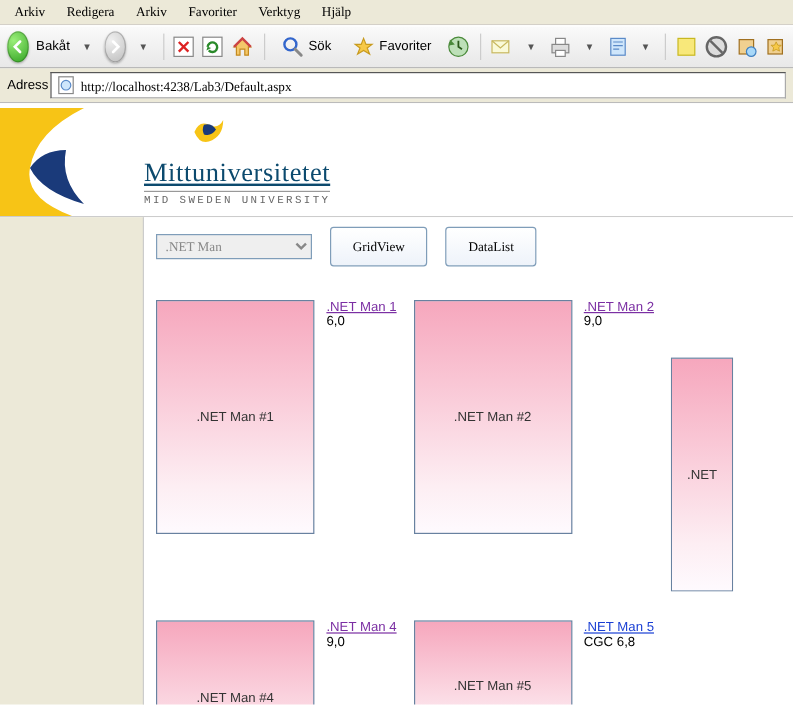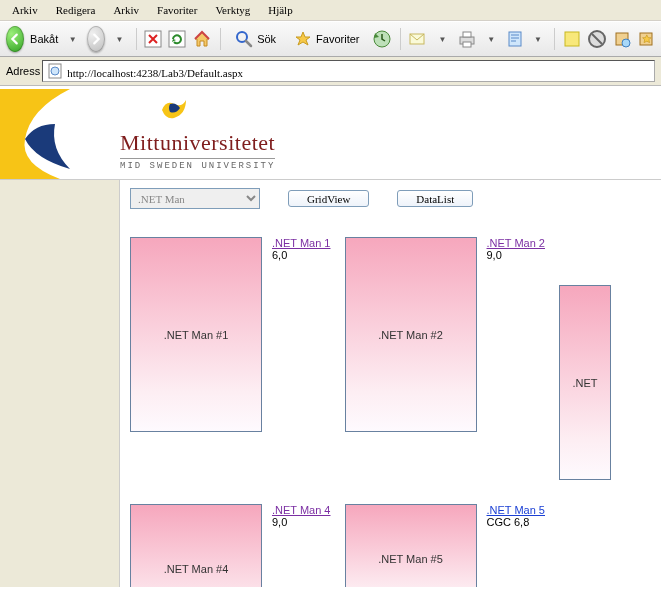--- a/index.html
+++ b/index.html
@@ -26,30 +26,30 @@
 .addr-icon { width: 16px; height: 16px; }
 .addr-input { border: none; outline: none; font-size: 11px; flex: 1; font-family: Tahoma; }
 
 .content { background: #fff; height: calc(597px - 30px - 38px - 28px); overflow: hidden; position: relative; }
 
 .header-band { display: flex; align-items: flex-end; }
 .yellow-swash { width: 120px; height: 90px; position: relative; overflow: hidden; }
 .yellow-swash svg { position: absolute; top: 0; left: 0; }
 .logo-block { padding: 10px 0 8px 0; }
 .logo-mark { width: 32px; height: 28px; margin-left: 38px; margin-bottom: 4px; }
-.logo-text { font-family: Georgia, serif; font-size: 22px; color: #7f1d1d; letter-spacing: 0.5px; }
+.logo-text { font-family: Georgia, serif; font-size: 22px; color: #0c4a6e; letter-spacing: 0.5px; text-decoration: underline; }
 .logo-sub { font-size: 9px; letter-spacing: 2px; color: #666; border-top: 1px solid #999; padding-top: 2px; margin-top: 2px; font-family: Liberation Mono, monospace; }
 
 .page-body { display: flex; border-top: 1px solid #ccc; }
 .sidebar { width: 120px; background: #ece9d8; border-right: 1px solid #ccc; height: 420px; }
 .main { flex: 1; padding: 8px 10px; background: #fff; position: relative; }
 
-.controls { display: flex; gap: 28px; align-items: center; margin-bottom: 28px; }
+.controls { display: flex; gap: 15px; align-items: center; margin-bottom: 28px; }
 select.combo { width: 130px; height: 21px; font-size: 11px; font-family: Tahoma; border: 1px solid #7f9db9; color: #888; padding-left: 3px; }
-.btn { border: 1px solid #7f9db9; background: linear-gradient(#fff, #eef3fa); height: 17px; padding: 0 18px; font-size: 11px; font-family: Tahoma; border-radius: 3px; cursor: pointer; }
+.btn { border: 1px solid #7f9db9; background: linear-gradient(#fff, #eef3fa); height: 33px; padding: 0 18px; font-size: 11px; font-family: Tahoma; border-radius: 3px; cursor: pointer; }
 
 .grid { display: flex; flex-wrap: wrap; gap: 24px 14px; }
 .tile-wrap { display: flex; gap: 10px; }
 .tile-box { width: 132px; height: 195px; border: 1px solid #6881a0; background: linear-gradient(#f6a7bd, #fdeef3 80%, #fefafe); display: flex; align-items: center; justify-content: center; font-size: 11px; color: #333; }
 .tile-meta { font-size: 11px; }
 .tile-meta a { color: #7b2fa3; text-decoration: underline; }
 .tile-meta a.blue { color: #1a3fd4; }
 .tile-price { color: #000; }
 
 .tile-wrap.cut { overflow: hidden; }

